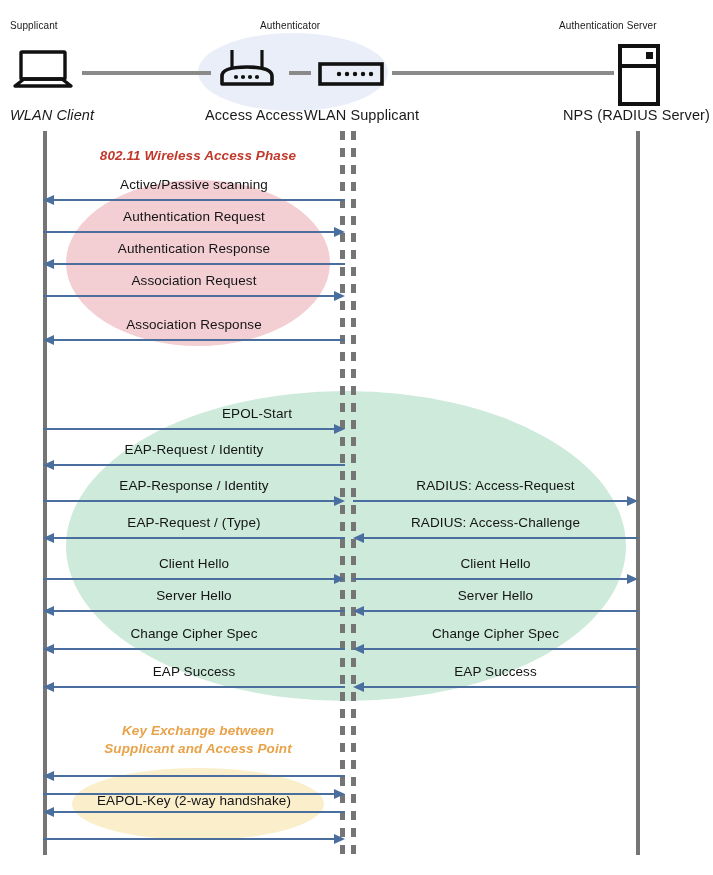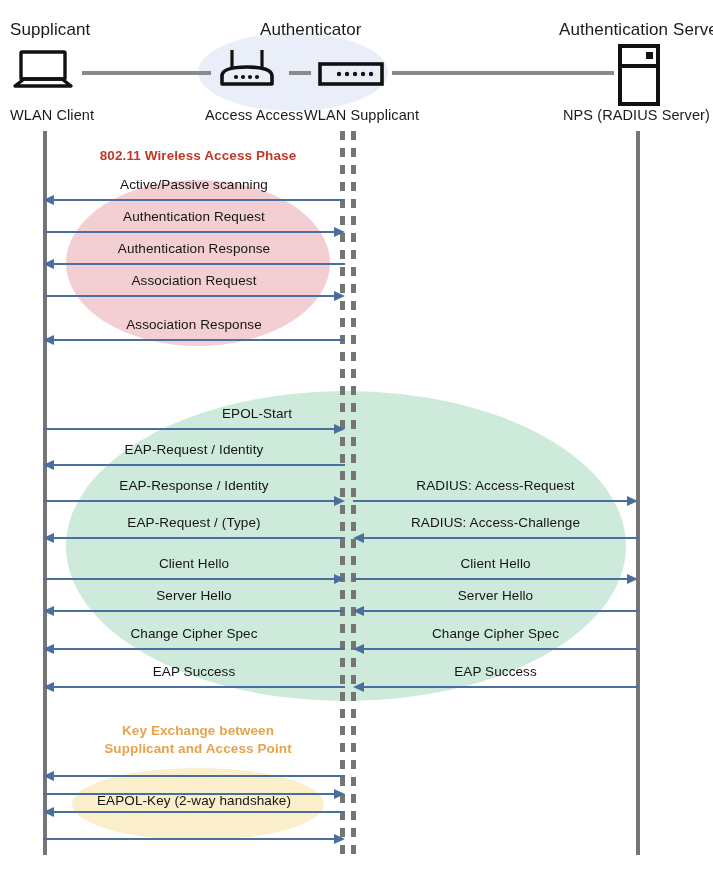--- a/index.html
+++ b/index.html
@@ -10,21 +10,21 @@
   #stage{
     position:relative;
     width:713px;
     height:875px;
     background:#ffffff;
     overflow:hidden;
   }
   
   .actor-title{
     position:absolute;
-    font-size:17px;
+    font-size:10px;
     color:#1a1a1a;
     white-space:nowrap;
     letter-spacing:.1px;
   }
   .actor-sub{
     position:absolute;
     font-size:14.5px;
     color:#1a1a1a;
     white-space:nowrap;
     letter-spacing:.1px;
@@ -96,20 +96,21 @@
   }
   
   .phase-cap{
     position:absolute;
     font-size:13.5px;
     font-weight:bold;
     white-space:nowrap;
     text-align:center;
     line-height:18px;
     letter-spacing:.1px;
+    font-style:italic;
   }
   .icon{position:absolute;}
 </style>
 </head>
 <body>
 
 <div id="stage">
 
   <div class="blob-auth" style="left:198px;top:33px;width:190px;height:78px;"></div>
 
@@ -152,21 +153,21 @@
       <rect x="2" y="2" width="38" height="58" fill="none" stroke="#111" stroke-width="4"></rect>
       <line x1="2" y1="22" x2="40" y2="22" stroke="#111" stroke-width="4"></line>
       <rect x="28" y="8" width="7" height="7" fill="#111"></rect>
     </svg>
   </div>
 
   <div class="conn" style="left:82px;top:71px;width:129px;"></div>
   <div class="conn" style="left:289px;top:71px;width:22px;"></div>
   <div class="conn" style="left:392px;top:71px;width:222px;"></div>
 
-  <div class="actor-sub" style="left:10px;top:107px;">WLAN Client</div>
+  <div class="actor-sub" style="left:10px;top:107px;font-style:italic;">WLAN Client</div>
   <div class="actor-sub" style="left:205px;top:107px;">Access Access</div>
   <div class="actor-sub" style="left:304px;top:107px;">WLAN Supplicant</div>
   <div class="actor-sub" style="left:563px;top:107px;">NPS (RADIUS Server)</div>
 
   <div class="blob blob-pink" style="left:66px;top:180px;width:264px;height:166px;"></div>
   <div class="blob blob-green" style="left:66px;top:391px;width:560px;height:310px;"></div>
   <div class="blob blob-yellow" style="left:72px;top:768px;width:252px;height:72px;"></div>
 
   <div class="lifeline" style="left:43px;top:131px;height:724px;"></div>
   <div class="lifeline-dash" style="left:340px;top:131px;height:724px;"></div>

